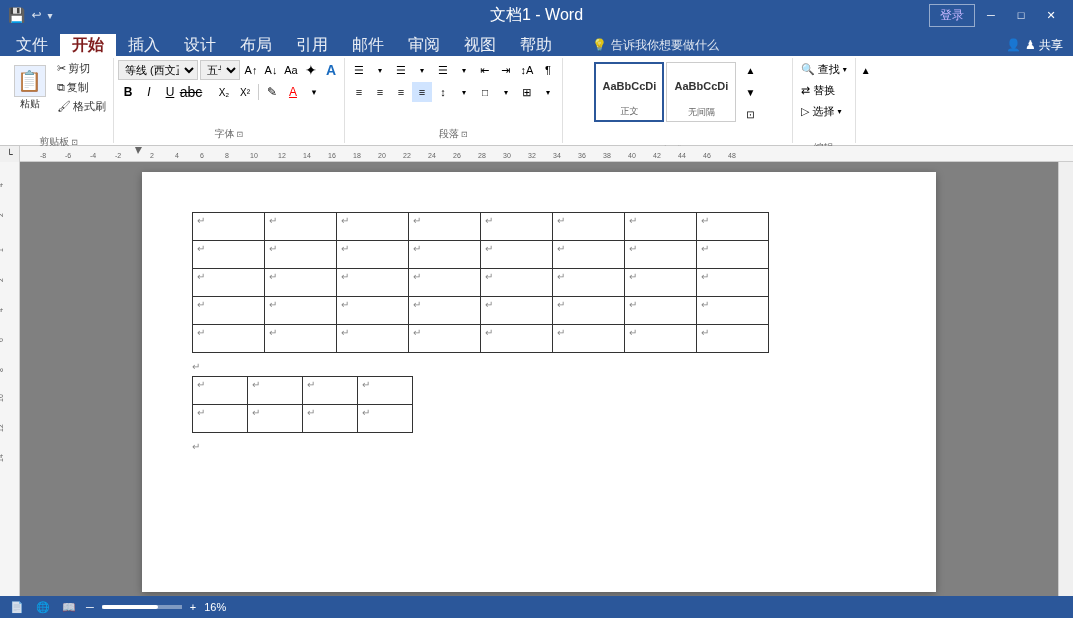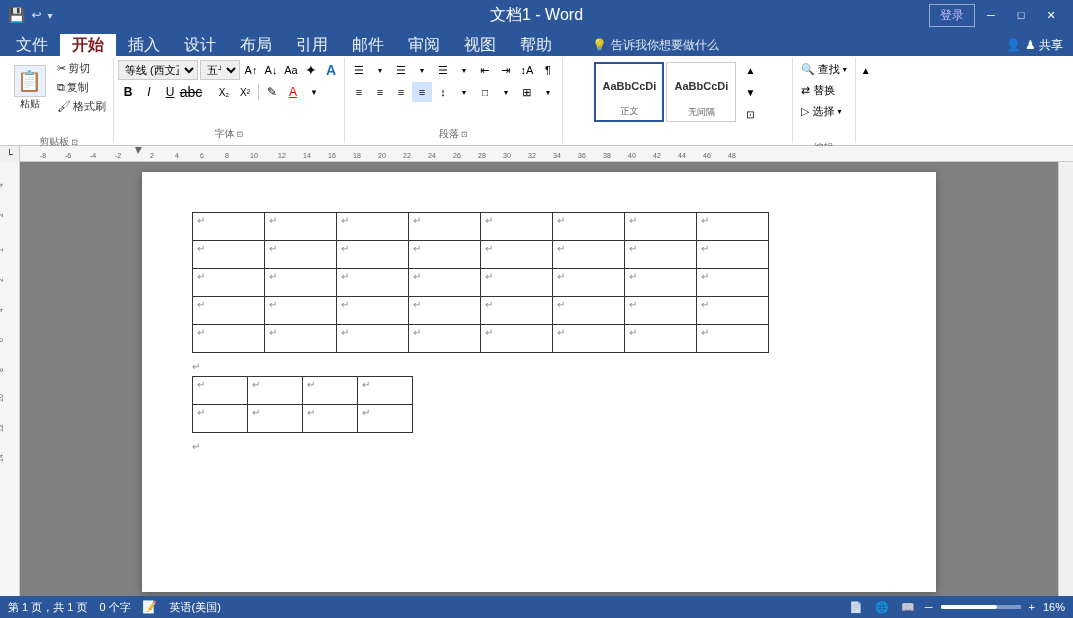--- a/index.html
+++ b/index.html
@@ -608,26 +608,20 @@
 
       <div style="font-size:10px; color:#888; margin:4px 0;">↵</div>
 
     </div>
   </div>
 
   <div id="scroll-v"></div>
 </div>
 
 <div id="status-bar">
-  <div id="status-left">
-    <span>第 1 页，共 1 页</span>
-    <span>0 个字</span>
-    <span style="font-size:12px;">📝</span>
-    <span>英语(美国)</span>
-  </div>
   <div id="status-right">
     <div class="view-btn">📄</div>
     <div class="view-btn">🌐</div>
     <div class="view-btn">📖</div>
     <span style="cursor:pointer;">─</span>
     <div class="zoom-slider">
       <div style="width:70%; height:4px; background:white; border-radius:2px;"></div>
     </div>
     <span style="cursor:pointer;">+</span>
     <span class="zoom-pct">16%</span>

